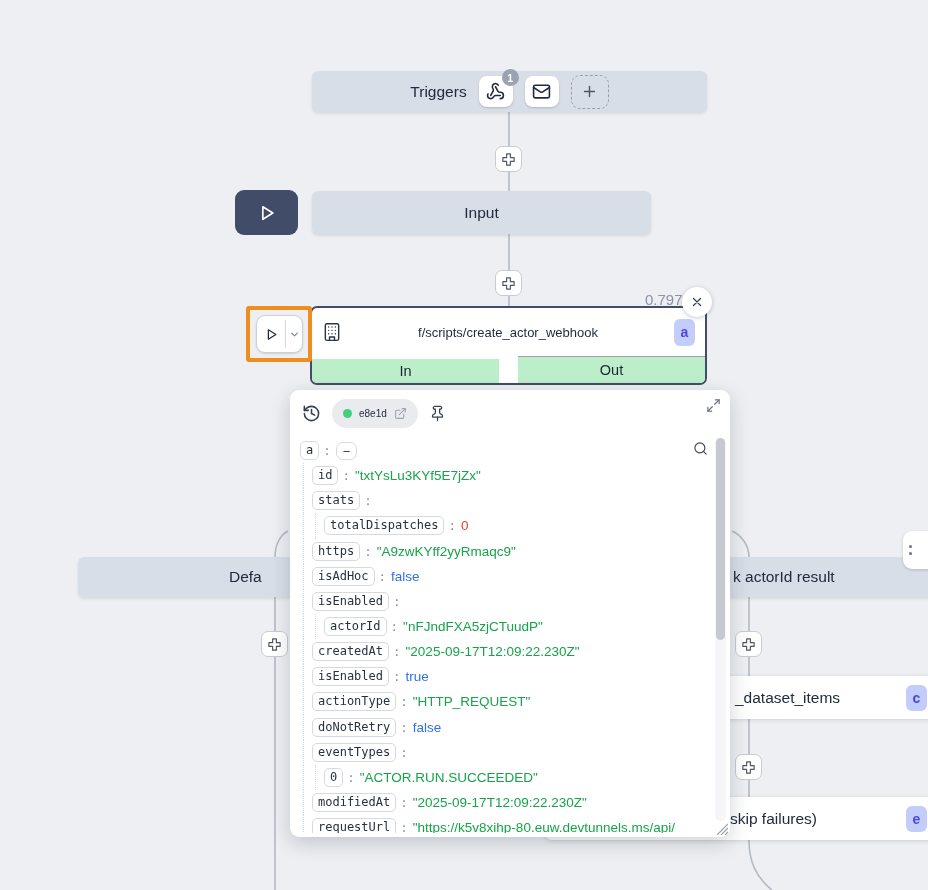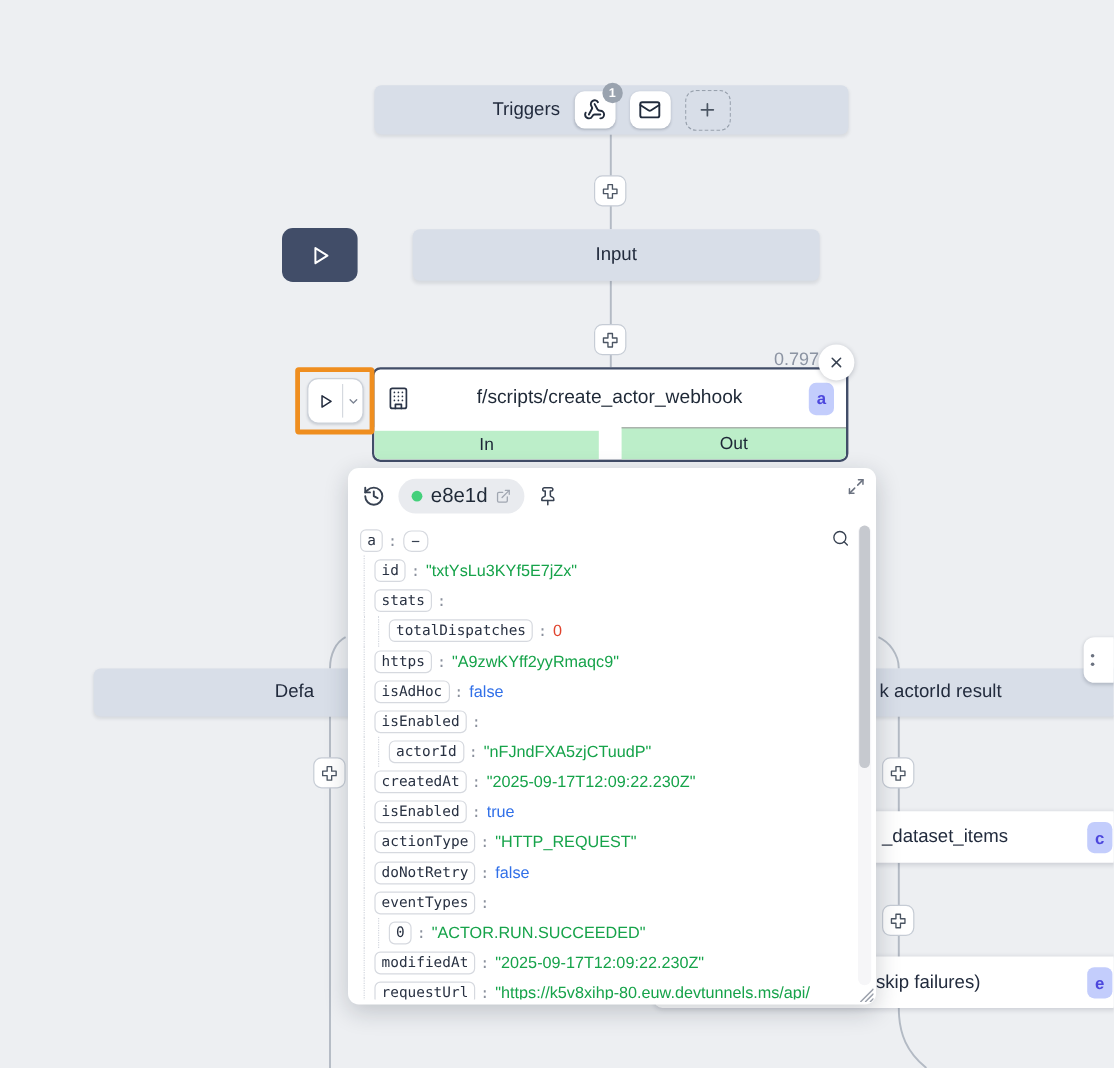--- a/index.html
+++ b/index.html
@@ -48,40 +48,40 @@
     display:flex; align-items:center; justify-content:center;
   }
 
   
   .scriptnode {
     position:absolute; left:310px; top:306px; width:397px; height:79px;
     background:#fff; border:2px solid #414d68; border-radius:7px;
     display:flex; flex-direction:column; overflow:hidden; z-index:2;
   }
   .scriptnode .titlerow { flex:1; display:flex; align-items:center; padding:0 10px; gap:6px; }
-  .scriptnode .title { flex:1; text-align:center; font-size:16px; color:#1f2937; }
+  .scriptnode .title { flex:1; text-align:center; font-size:13px; color:#1f2937; }
   .tabsrow { height:27px; display:flex; gap:19px; background:#fff; }
   .tab { flex:1; background:#bceec9; display:flex; align-items:center; justify-content:center;
          font-size:14.5px; color:#1c2636; }
   .tab-in { margin-top:3px; }
   .tab-out { border-top:1px solid #a3a3a3; }
 
   
   .popup {
     position:absolute; left:290px; top:390px; width:440px; height:447px;
     background:#fff; border-radius:9px; box-shadow:0 6px 20px rgba(21,28,43,.20);
     z-index:10; overflow:hidden;
   }
   .popup .phead { height:46px; display:flex; align-items:center; gap:11px; padding:0 12px; }
   .runpill {
     height:29px; background:#e9ebef; border-radius:15px; padding:0 11px;
     display:flex; align-items:center; gap:7px;
   }
   .rundot { width:9px; height:9px; border-radius:50%; background:#44d07b; }
-  .runid { font-size:17px; font-weight:500; color:#1f2937; }
+  .runid { font-size:10px; font-weight:500; color:#1f2937; }
   .jsonbody { position:absolute; left:10px; right:30px; top:48px; bottom:4px; overflow:hidden; }
   .jrow { display:flex; align-items:center; height:25.15px; white-space:nowrap; }
   .guide { width:9px; align-self:stretch; border-left:1px dotted #d4d8df; margin-left:3px; }
   .jkey {
     font-family:"DejaVu Sans Mono", monospace; font-size:12px;
     border:1px solid #d6d9df; border-radius:5px; padding:0 5px; line-height:17px; color:#283142;
   }
   .jcolon { color:#8a909c; margin:0 5px 0 4px; font-family:"DejaVu Sans Mono",monospace; font-size:12.5px; }
   .jval { font-size:13.5px; }
   .v-string { color:#16a34a; }
@@ -177,21 +177,21 @@
       <path d="M7.5 2.5h5v5h5v5h-5v5h-5v-5h-5v-5h5z" fill="#fff" stroke="#4b5563" stroke-width="1.5" stroke-linejoin="round"></path>
     </svg>
   </div>
 
   <div class="playdark">
     <svg width="20" height="20" viewBox="0 0 24 24" fill="none" stroke="#ffffff" stroke-width="2" stroke-linejoin="round">
       <path d="M7 4.5 19 12 7 19.5z"></path>
     </svg>
   </div>
 
-  <div class="hdrnode" style="left:312px; top:191px; width:339px; height:43px;margin-left:32px;">
+  <div class="hdrnode" style="left:312px; top:191px; width:339px; height:43px;">
     <span>Input</span>
   </div>
 
   <div class="plusnode" style="left:495px; top:270px;">
     <svg width="15" height="15" viewBox="0 0 20 20">
       <path d="M7.5 2.5h5v5h5v5h-5v5h-5v-5h-5v-5h5z" fill="#fff" stroke="#4b5563" stroke-width="1.5" stroke-linejoin="round"></path>
     </svg>
   </div>
 
   <div class="durtext">0.797s</div>

